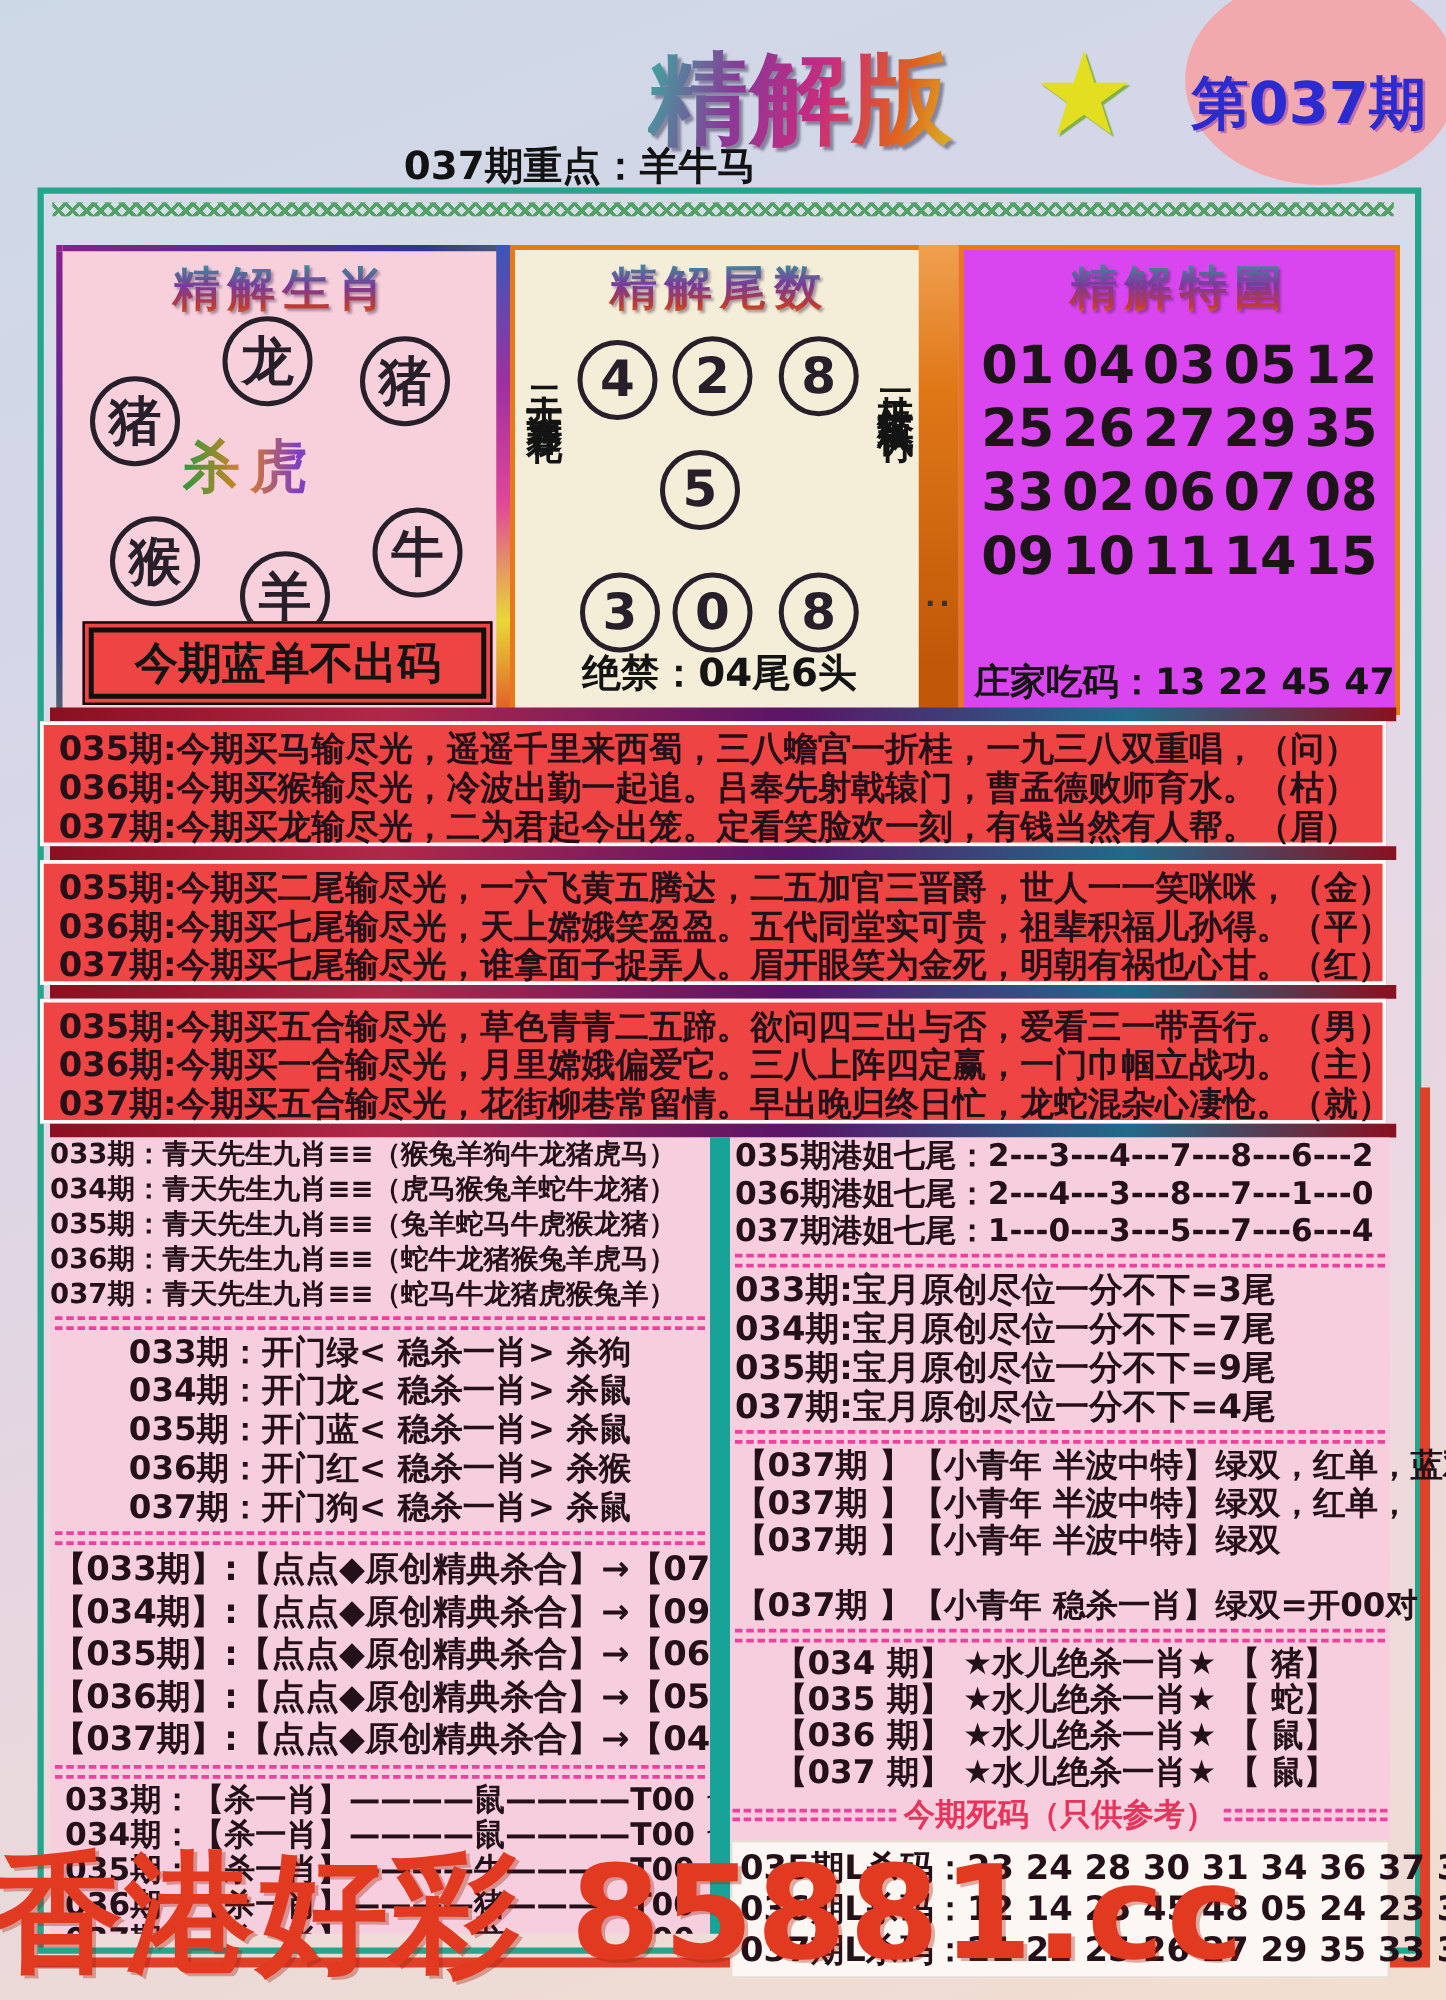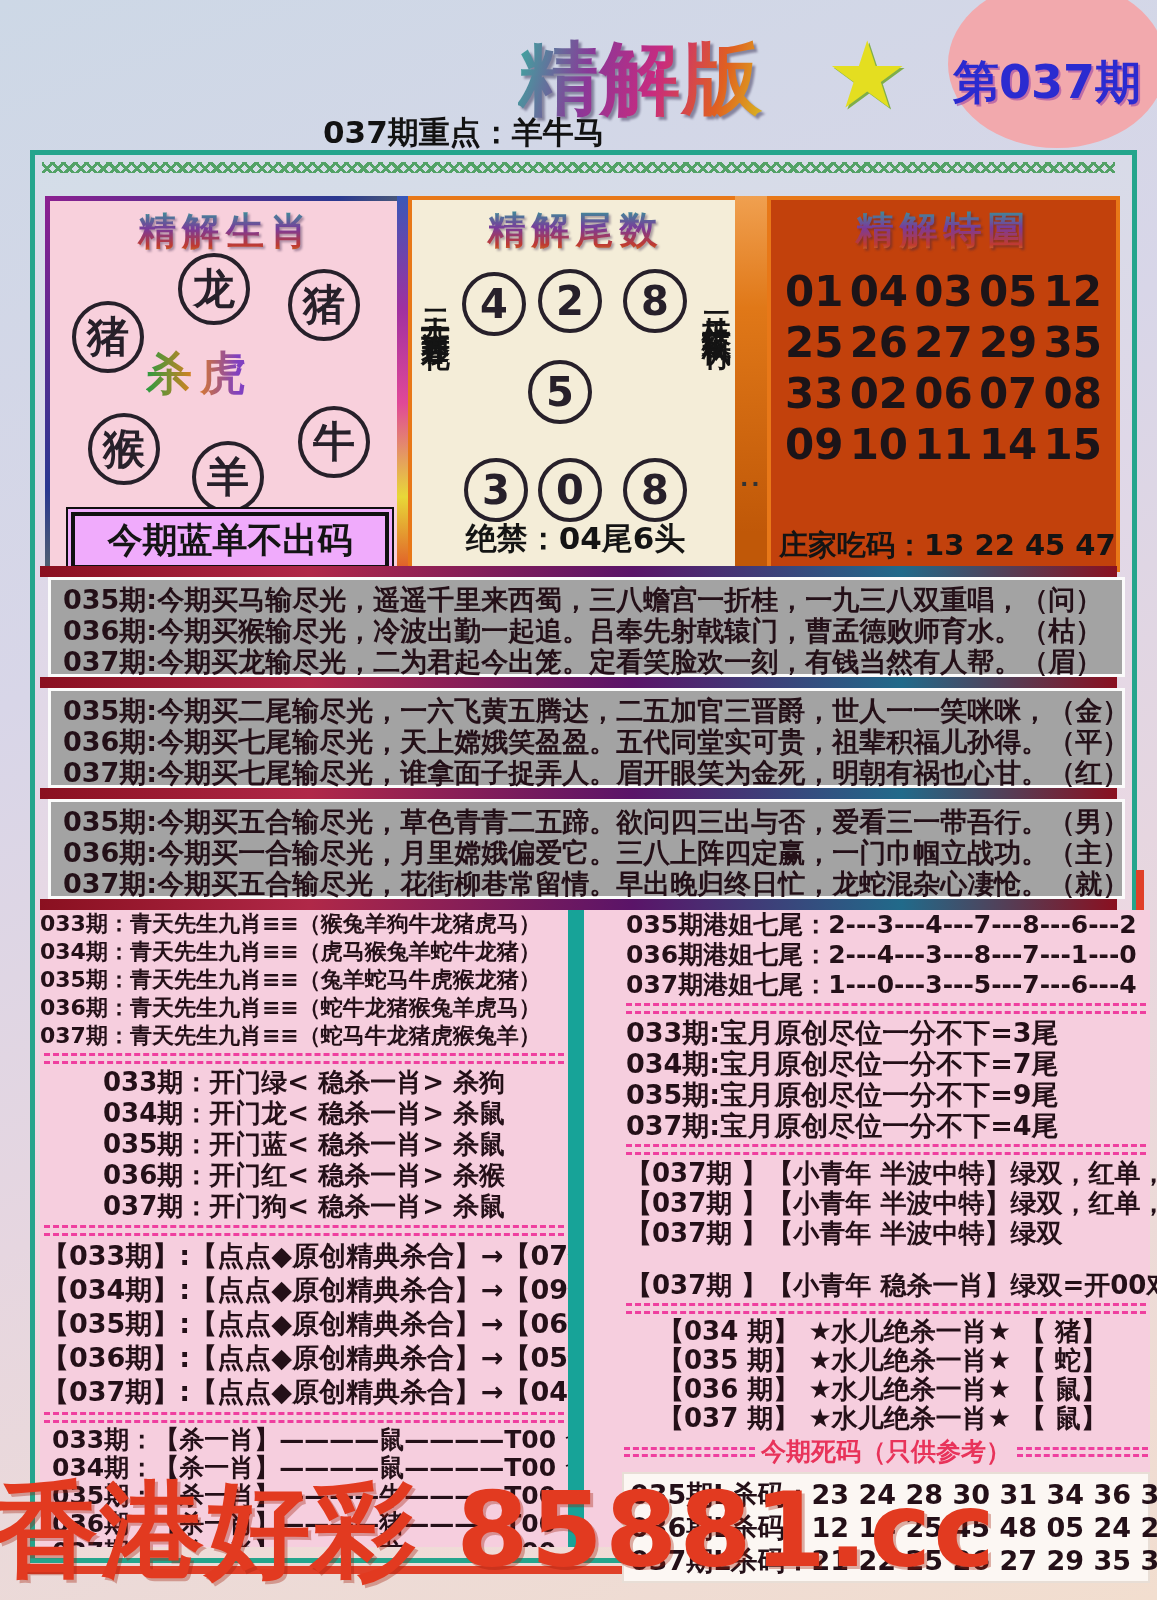--- a/index.html
+++ b/index.html
@@ -36,47 +36,47 @@
     -webkit-background-clip:text;background-clip:text;color:transparent;
     filter:drop-shadow(2px 2px 1px rgba(50,30,70,.4));}
   .zodiac-box{left:45px;top:196px;width:352px;height:368px;background:#f8d0dc;
     border:5px solid;border-image:linear-gradient(135deg,#8a2090,#2a3890 40%,#b8cc20 80%,#e8e020) 1;}
   .circle{position:absolute;display:flex;align-items:center;justify-content:center;
     border:4px solid #27202a;border-radius:50%;font-weight:bold;color:#27202a;}
   .zc{width:64px;height:64px;font-size:42px;}
   .kill-text{position:absolute;left:96px;top:142px;font-size:46px;font-weight:bold;letter-spacing:8px;
     background:linear-gradient(90deg,#2a9a40,#e08020 45%,#8040c0 85%);
     -webkit-background-clip:text;background-clip:text;color:transparent;}
-  .note-outer{position:absolute;left:16px;top:306px;width:318px;border:2px solid #101010;padding:3px;background:#f0abfc;}
+  .note-outer{position:absolute;left:16px;top:296px;width:318px;border:2px solid #101010;padding:3px;background:#ef4444;}
   .note-inner{border:4px solid #101010;text-align:center;font-size:35px;font-weight:bold;color:#141414;
     padding:1px 2px;white-space:nowrap;}
   .strip-rainbow{left:397px;top:196px;width:11px;height:376px;
     background:linear-gradient(180deg,#3858b8,#a030a0 30%,#e04898 55%,#e8d838 80%,#e05828);}
   .tail-box{left:408px;top:196px;width:327px;height:368px;background:#f4edd8;border:4px solid #e87818;}
   .vert{position:absolute;top:88px;writing-mode:vertical-rl;text-orientation:upright;
     font-size:29px;font-weight:bold;color:#141414;letter-spacing:5px;}
   .dc{width:56px;height:56px;font-size:40px;border-width:4px;}
   .forbidden{position:absolute;left:0;right:0;top:318px;text-align:center;font-size:31px;font-weight:bold;color:#141414;}
   .strip-orange{left:735px;top:196px;width:32px;height:374px;
     background:linear-gradient(180deg,#f0a050,#e07818 30%,#c05808 90%);}
   .dots{left:740px;top:466px;font-size:22px;font-weight:bold;color:#333;letter-spacing:3px;}
-  .special-box{left:767px;top:196px;width:345px;height:368px;background:#c2410c;border:4px solid #e87818;}
+  .special-box{left:767px;top:196px;width:345px;height:368px;background:#d946ef;border:4px solid #e87818;}
   .num-grid{position:absolute;left:14px;right:14px;top:66px;}
   .num-row{display:flex;justify-content:space-between;font-size:42px;font-weight:bold;color:#1c1418;line-height:51px;}
   .banker{position:absolute;left:8px;right:4px;top:326px;font-size:29px;font-weight:bold;color:#141414;white-space:nowrap;}
   
   .vbar{left:40px;width:1077px;height:11px;
     background:linear-gradient(90deg,#8a1020,#b02848 25%,#5a1468 55%,#216a8a 80%,#8a1020);}
-  .verse{left:48px;width:1077px;height:100px;background:#a3a3a3;border:3px solid #fbfbfb;box-sizing:border-box;
+  .verse{left:32px;width:1077px;height:100px;background:#ef4444;border:3px solid #fbfbfb;box-sizing:border-box;
     padding:4px 12px;}
   .verse .row{font-size:27px;font-weight:bold;color:#241018;line-height:31px;white-space:nowrap;}
   
   .left-col{left:40px;top:910px;width:528px;height:637px;background:#f6cede;overflow:hidden;}
   .divider-v{left:568px;top:910px;width:16px;height:637px;background:#17a398;}
-  .right-col{left:584px;top:910px;width:528px;height:637px;background:#f6cede;padding-left:38px;}
+  .right-col{left:584px;top:910px;width:528px;height:637px;background:#f6cede;}
   .sep{height:5px;border-top:3px dashed #ef3f9f;border-bottom:3px dashed #ef3f9f;margin:3px 4px;}
   .sec .row{font-weight:bold;color:#241018;white-space:nowrap;}
   .sec-nine .row{font-size:22px;line-height:28px;padding-left:0;}
   .sec-open .row{font-size:26px;line-height:31px;text-align:center;}
   .sec-dian .row{font-size:27px;line-height:34px;padding-left:2px;}
   .sec-kill .row{font-size:25px;line-height:28px;padding-left:12px;}
   .sec-gang .row{font-size:25px;line-height:30px;padding-left:4px;}
   .sec-bao .row{font-size:27px;line-height:31px;padding-left:4px;}
   .sec-xqn .row{font-size:26px;line-height:30px;padding-left:4px;}
   .sec-jue .row{font-size:26px;line-height:30px;padding-left:4px;}

